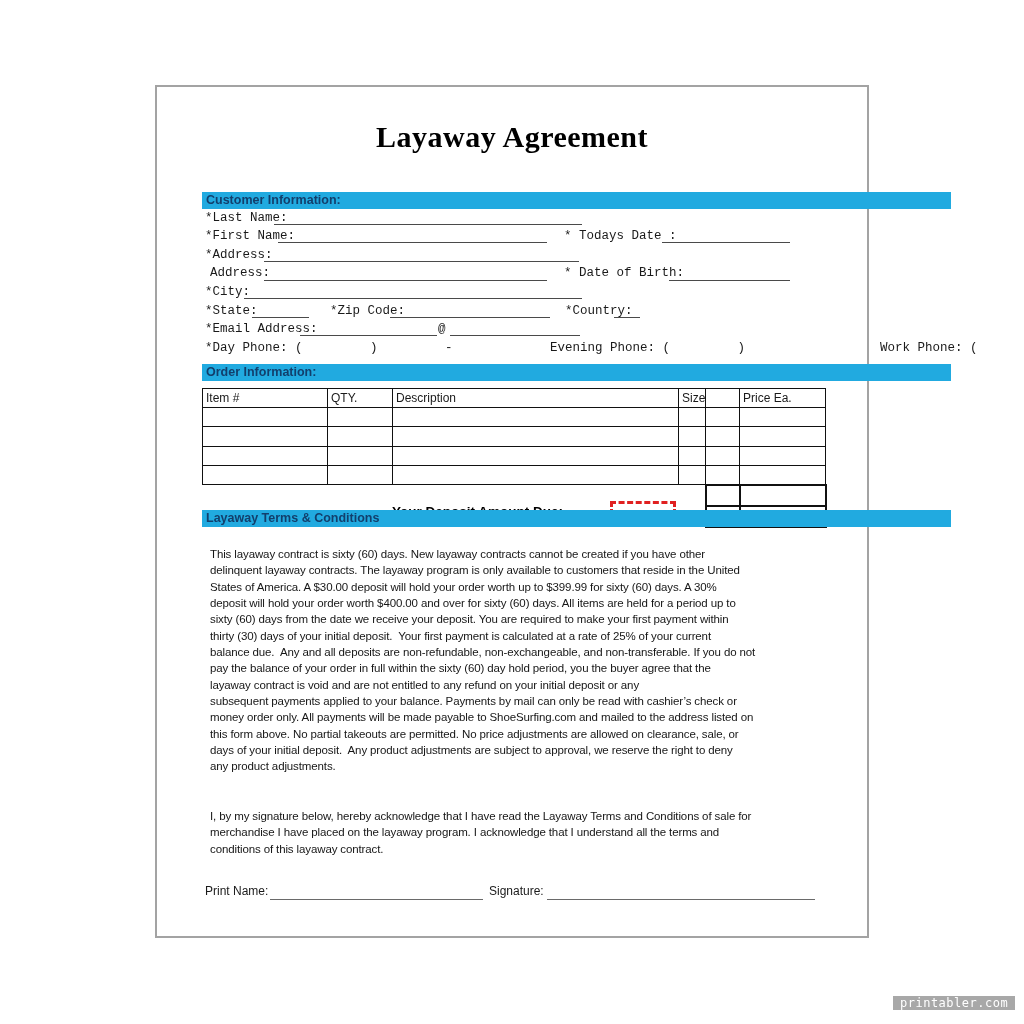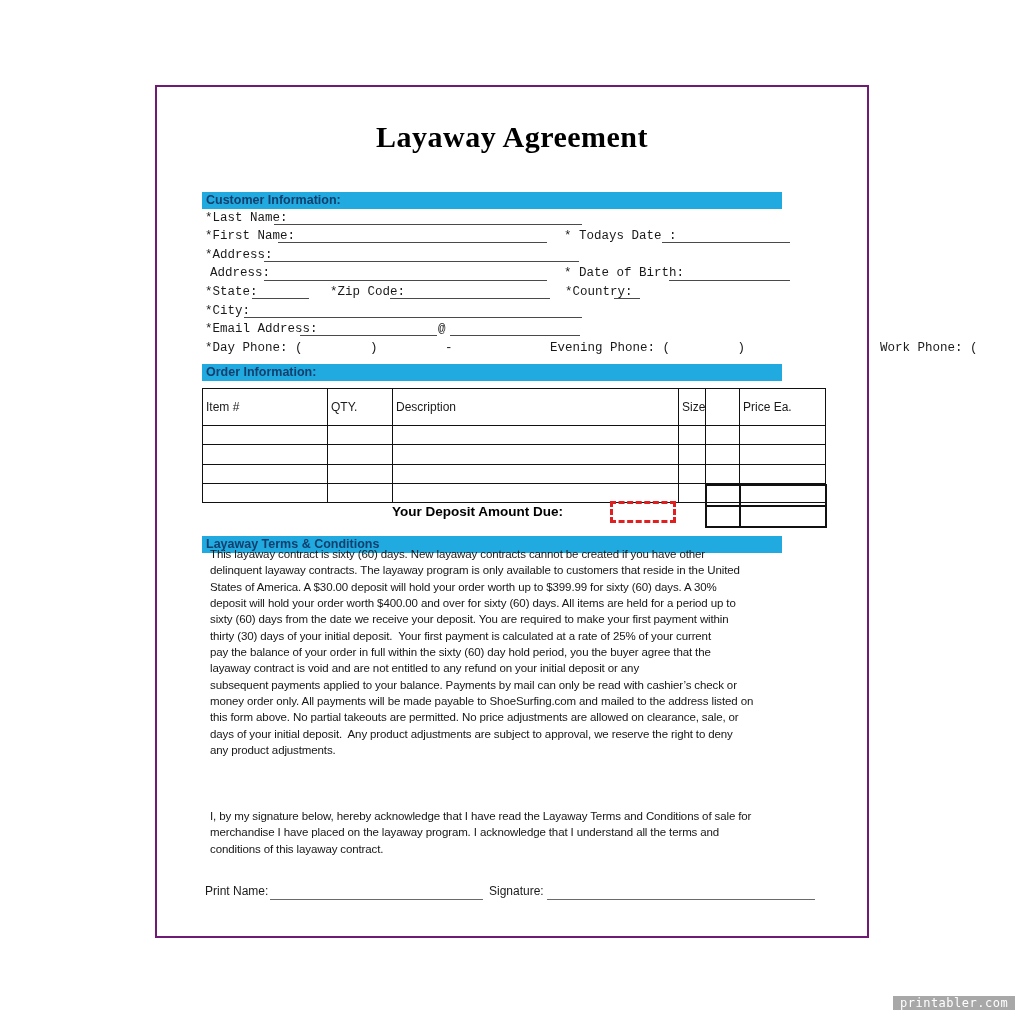--- a/index.html
+++ b/index.html
@@ -3,50 +3,50 @@
 <meta charset="utf-8">
 <style>
   * { margin:0; padding:0; box-sizing:border-box; }
   html,body { background:#ffffff; }
   #canvas {
     position:relative; width:1024px; height:1024px; background:#ffffff;
     font-family:"Liberation Sans", sans-serif; color:#1a1a1a; overflow:hidden;
   }
   .page {
     position:absolute; left:155px; top:85px; width:714px; height:853px;
-    background:#ffffff; border:2px solid #701a75;
+    background:#ffffff; border:2px solid #a3a3a3;
   }
   .doc-title {
     position:absolute; top:33px; left:0; width:100%; text-align:center;
     font-family:"Liberation Serif", serif; font-weight:700; font-size:30px;
     letter-spacing:0.5px; color:#000;
   }
   .section-bar {
-    position:absolute; left:45px; width:580px; height:17px;
+    position:absolute; left:45px; width:749px; height:17px;
     background:#21AAE0; color:#123F6C; font-weight:700; font-size:12.5px;
     line-height:17px; padding-left:4px;
   }
   #bar-customer { top:105px; }
   #bar-order    { top:277px; }
-  #bar-terms    { top:449px; }
+  #bar-terms    { top:423px; }
 
   .fields { position:absolute; left:45px; top:121px; width:628px; }
   .frow { position:relative; height:18.65px; font-size:12.5px;font-family:Liberation Mono, monospace; }
   .frow .lbl { position:absolute; top:2.5px; white-space:pre; }
   .frow .ul  { position:absolute; bottom:2px; border-bottom:1.4px solid #4a4a4a; height:12px; }
   .pre { white-space:pre; }
 
   .order-table {
     position:absolute; left:45px; top:301px; border-collapse:collapse;
     font-size:12px; table-layout:fixed; width:623px;
   }
   .order-table td {
     border:1.4px solid #111; padding:0 0 0 3px; height:19.25px; overflow:hidden;
   }
-  .order-table tr.hdr td { height:37px;margin-top:40px; }
+  .order-table tr.hdr td { height:19px;margin-top:40px; }
 
   .deposit-label {
     position:absolute; left:235px; top:417px; font-weight:700; font-size:13.5px; color:#000;
   }
   .deposit-box {
     position:absolute; left:453px; top:414px; width:66px; height:22px;
     border:3px dashed #E02020;
   }
   .deposit-ext {
     position:absolute; left:548px; top:397px; border-collapse:collapse;
@@ -100,32 +100,32 @@
       </div>
       <div class="frow">
         <span class="lbl" style="left:3px">*Address:</span>
         <span class="ul" style="left:62px;width:315px"></span>
       </div>
       <div class="frow">
         <span class="lbl" style="left:8px">Address:</span>
         <span class="ul" style="left:62px;width:283px"></span>
         <span class="lbl" style="left:362px">* Date of Birth:</span>
         <span class="ul" style="left:467px;width:121px"></span>
+      </div>
+      <div class="frow">
+        <span class="lbl" style="left:3px">*City:</span>
+        <span class="ul" style="left:42px;width:338px"></span>
       </div>
       <div class="frow">
         <span class="lbl" style="left:3px">*State:</span>
         <span class="ul" style="left:50px;width:57px"></span>
         <span class="lbl" style="left:128px">*Zip Code:</span>
         <span class="ul" style="left:188px;width:160px"></span>
         <span class="lbl" style="left:363px">*Country:</span>
         <span class="ul" style="left:412px;width:26px"></span>
-      </div>
-      <div class="frow">
-        <span class="lbl" style="left:3px">*City:</span>
-        <span class="ul" style="left:42px;width:338px"></span>
       </div>
       <div class="frow">
         <span class="lbl" style="left:3px">*Email Address:</span>
         <span class="ul" style="left:98px;width:137px"></span>
         <span class="lbl" style="left:236px">@</span>
         <span class="ul" style="left:248px;width:130px"></span>
       </div>
       <div class="frow">
         <span class="lbl pre" style="left:3px">*Day Phone: (         )         -             Evening Phone: (         )                  Work Phone: (        )          -</span>
       </div>
@@ -205,20 +205,21 @@
     <div class="section-bar" id="bar-terms">Layaway Terms &amp; Conditions</div>
 
     <div class="terms-text">
 
     <div class="tline">This layaway contract is sixty (60) days. New layaway contracts cannot be created if you have other</div>
         <div class="tline">delinquent layaway contracts. The layaway program is only available to customers that reside in the United</div>
         <div class="tline">States of America. A $30.00 deposit will hold your order worth up to $399.99 for sixty (60) days. A 30%</div>
         <div class="tline">deposit will hold your order worth $400.00 and over for sixty (60) days. All items are held for a period up to</div>
         <div class="tline">sixty (60) days from the date we receive your deposit. You are required to make your first payment within</div>
         <div class="tline">thirty (30) days of your initial deposit.  Your first payment is calculated at a rate of 25% of your current</div>
+        <div class="tline">balance due.  Any and all deposits are non-refundable, non-exchangeable, and non-transferable. If you do not</div>
         <div class="tline">pay the balance of your order in full within the sixty (60) day hold period, you the buyer agree that the</div>
         <div class="tline">layaway contract is void and are not entitled to any refund on your initial deposit or any</div>
         <div class="tline">subsequent payments applied to your balance. Payments by mail can only be read with cashier’s check or</div>
         <div class="tline">money order only. All payments will be made payable to ShoeSurfing.com and mailed to the address listed on</div>
         <div class="tline">this form above. No partial takeouts are permitted. No price adjustments are allowed on clearance, sale, or</div>
         <div class="tline">days of your initial deposit.  Any product adjustments are subject to approval, we reserve the right to deny</div>
         <div class="tline">any product adjustments.</div>
       </div>
 
     <div class="ack-text">

